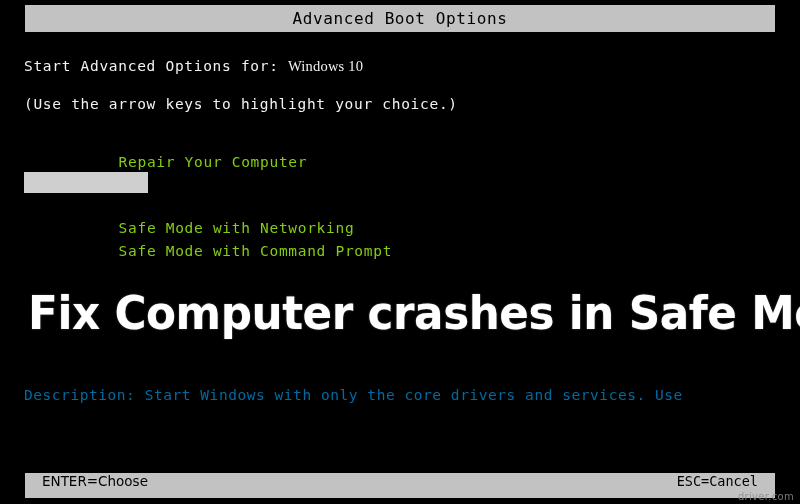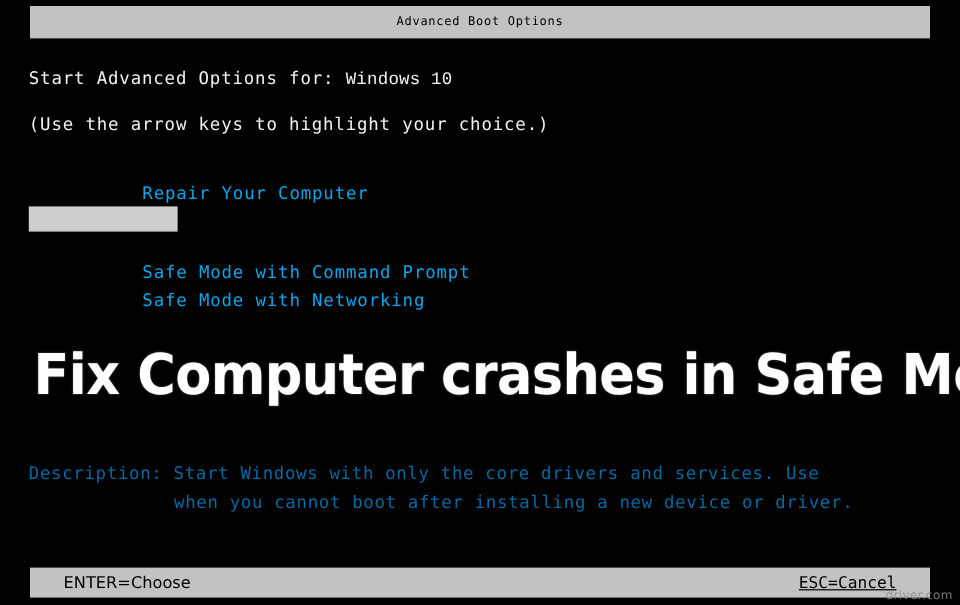--- a/index.html
+++ b/index.html
@@ -29,60 +29,60 @@
     left: 25px;
     top: 5px;
     width: 750px;
     height: 27px;
     background: #c2c2c2;
     color: #000000;
     display: flex;
     align-items: center;
     justify-content: center;
     font-family: "DejaVu Sans Mono", "Liberation Mono", monospace;
-    font-size: 10px;
+    font-size: 16px;
     letter-spacing: 0.6px;
     box-sizing: border-box;
   }
 
   
   .bios-text {
     position: absolute;
     font-family: "DejaVu Sans Mono", "Liberation Mono", monospace;
     font-size: 14.5px;
     color: #f2f2f2;
     letter-spacing: 0.7px;
     white-space: pre;
   }
 
   .line-choose   { left: 24px; top: 58px; }
   .line-usearrow { left: 24px; top: 96px; }
 
   .win-ver {
-    font-family: Liberation Mono, monospace;
+    font-family: Liberation Serif, serif;
     font-size: 14.5px;
     letter-spacing: 0.2px;
   }
 
   
   .menu {
     position: absolute;
     left: 0;
     top: 128px;
     width: 800px;
   }
   .menu-item {
     position: relative;
     height: 23px;
     line-height: 23px;
     padding-left: 62px;
     font-family: "DejaVu Sans Mono", "Liberation Mono", monospace;
     font-size: 14.5px;
     letter-spacing: 0.7px;
-    color: #0ea5e9;
+    color: #84cc16;
     white-space: pre;
     box-sizing: border-box;
   }
   .menu-gap { height: 20px; }
 
   .menu-item.selected {
     color: #000000;
   }
   .menu-item.selected::before {
     content: "";
@@ -139,31 +139,30 @@
   
   .footer-bar {
     position: absolute;
     left: 25px;
     top: 473px;
     width: 750px;
     height: 25px;
     background: #c2c2c2;
     color: #000000;
     display: flex;
-    align-items: center;
+    align-items: flex-start;
     justify-content: space-between;
-    padding: 0 28px;
+    padding: 0 17px;
     box-sizing: border-box;
     font-family: "DejaVu Sans", "Liberation Sans", sans-serif;
     font-size: 13.5px;
   }
   .footer-right {
     font-family: "DejaVu Sans Mono", "Liberation Mono", monospace;
     font-size: 13.5px;
-    text-decoration: underline;
   }
   .footer-left {
     font-family: "DejaVu Sans", "Liberation Sans", sans-serif;
     font-size: 13.5px;
   }
 
   
   .watermark {
     position: absolute;
     right: 6px;
@@ -194,32 +193,32 @@
       <span class="mi-label">Repair Your Computer</span>
     </div>
 
     <div class="menu-gap"></div>
 
     <div class="menu-item selected">
       <span class="mi-label">Safe Mode</span>
     </div>
 
     <div class="menu-item">
+      <span class="mi-label">Safe Mode with Networking</span>
+    </div>
+
+    <div class="menu-item">
       <span class="mi-label">Safe Mode with Command Prompt</span>
     </div>
 
-    <div class="menu-item">
-      <span class="mi-label">Safe Mode with Networking</span>
-    </div>
-
   </div>
 
   <div class="headline">Fix Computer crashes in Safe Mode</div>
 
-  <div class="description"><span>Description: </span><span>Start Windows with only the core drivers and services. Use</span><span class="desc-line2">when you cannot boot after installing a new device or driver.</span></div>
+  <div class="description"><span>Description: </span><span>Start Windows with only the core drivers and services. Use</span></div>
 
   <div class="footer-bar">
     <span class="footer-left">ENTER=Choose</span>
     <span class="footer-right">ESC=Cancel</span>
   </div>
 
   <div class="watermark">driver.com</div>
 
 </div>
 

